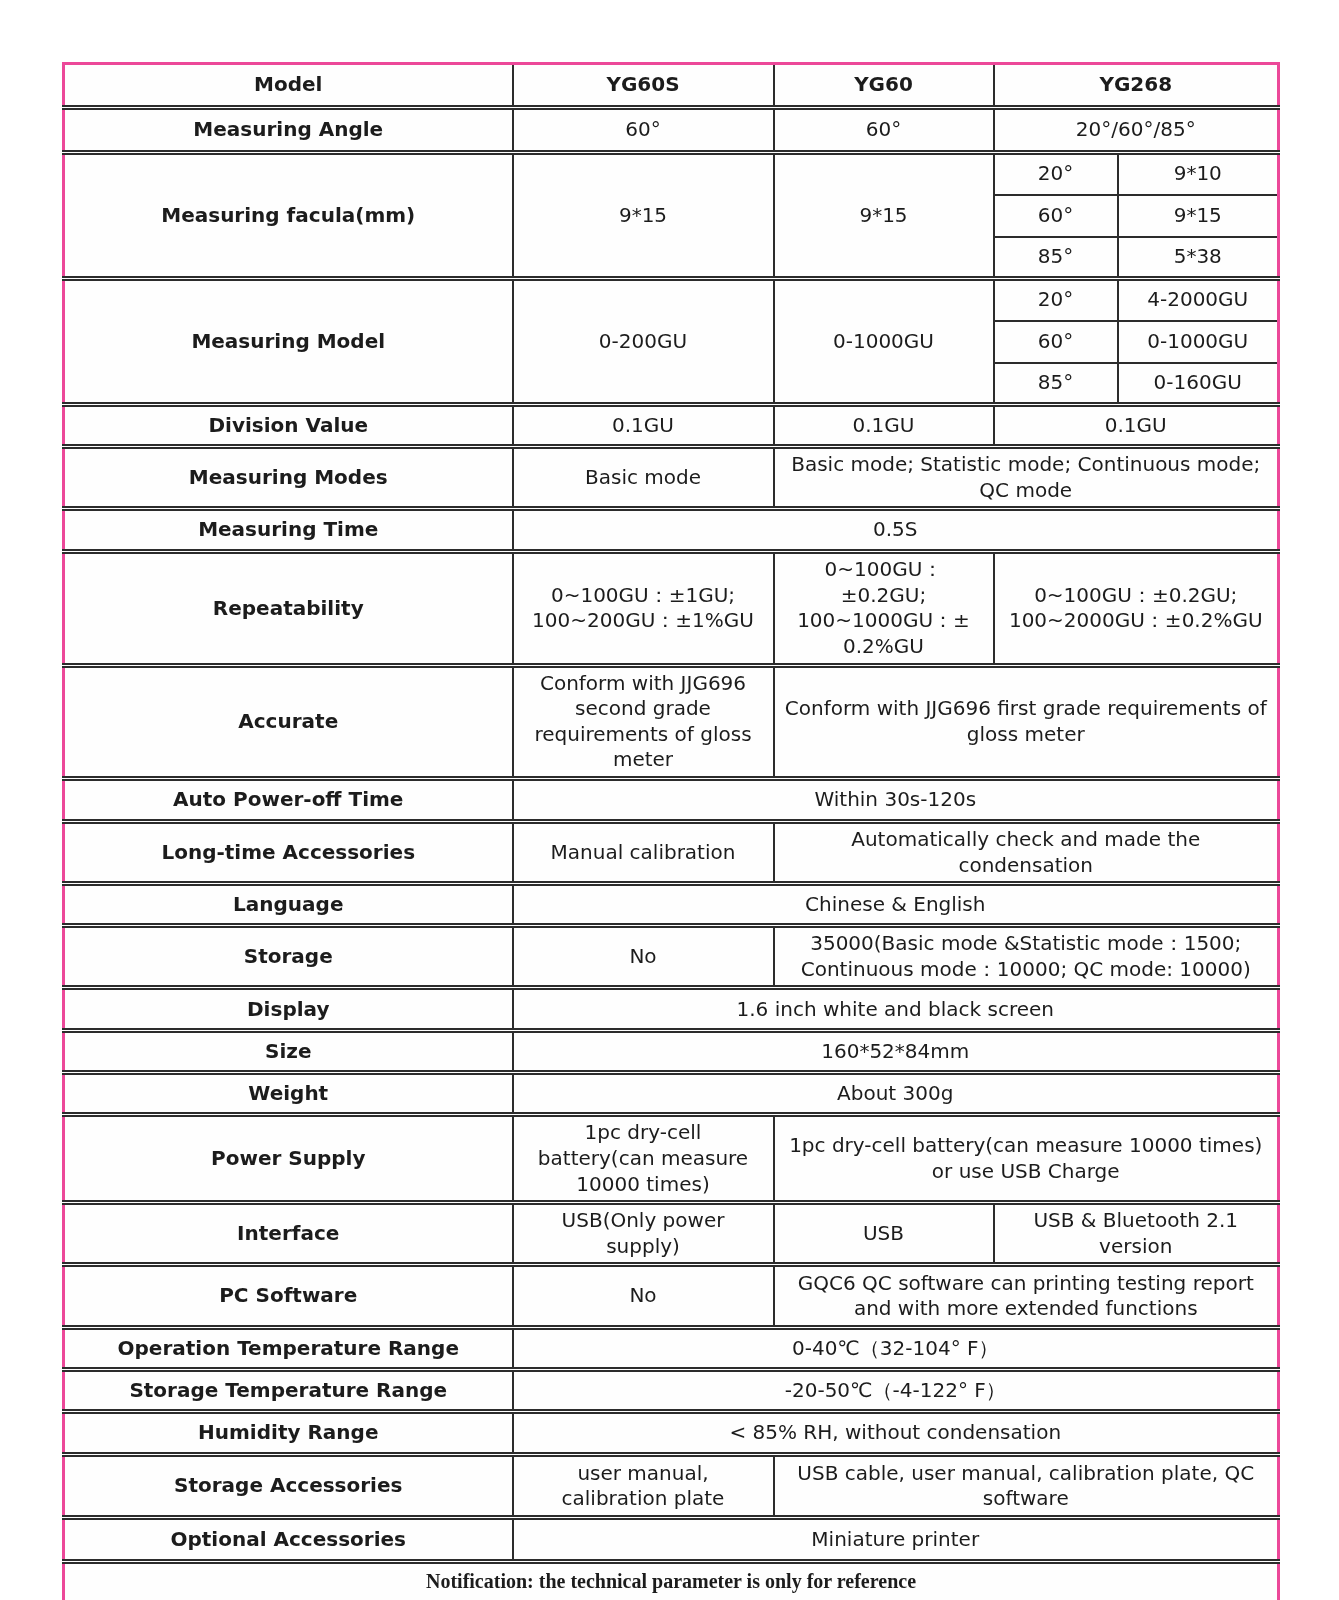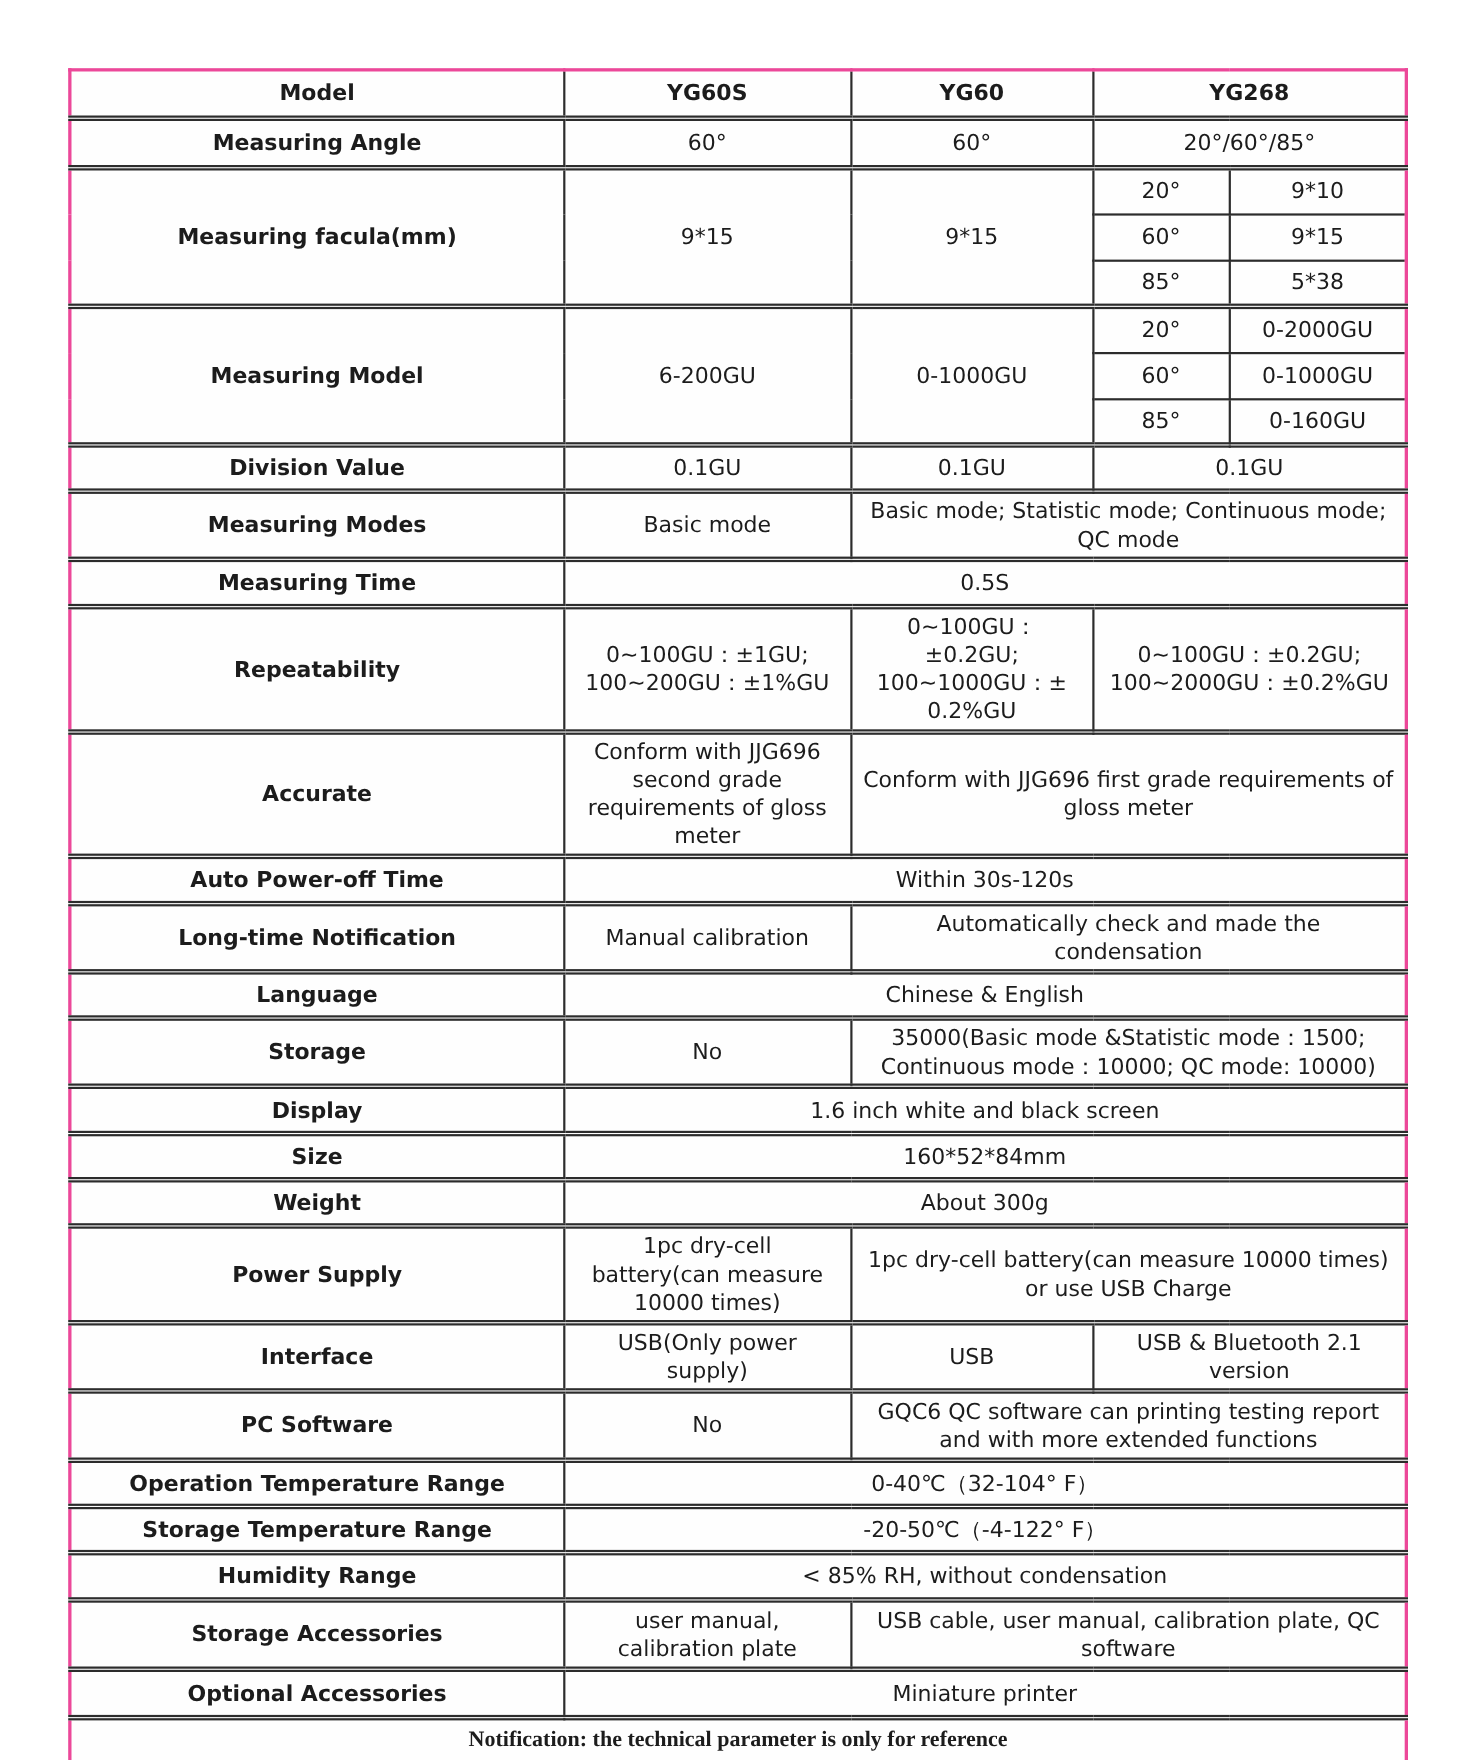--- a/index.html
+++ b/index.html
@@ -97,24 +97,24 @@
         <td>60°</td>
         <td>9*15</td>
       </tr>
       <tr style="height:42px">
         <td>85°</td>
         <td>5*38</td>
       </tr>
 
       <tr class="sec" style="height:42px">
         <td class="lbl" rowspan="3">Measuring Model</td>
-        <td rowspan="3">6-200GU</td>
+        <td rowspan="3">0-200GU</td>
         <td rowspan="3">0-1000GU</td>
         <td>20°</td>
-        <td>0-2000GU</td>
+        <td>4-2000GU</td>
       </tr>
       <tr style="height:42px">
         <td>60°</td>
         <td>0-1000GU</td>
       </tr>
       <tr style="height:42px">
         <td>85°</td>
         <td>0-160GU</td>
       </tr>
 
@@ -148,21 +148,21 @@
         <td>Conform with JJG696 second grade requirements of gloss meter</td>
         <td colspan="3">Conform with JJG696 first grade requirements of gloss meter</td>
       </tr>
 
       <tr class="sec" style="height:43px">
         <td class="lbl">Auto Power-off Time</td>
         <td colspan="4">Within 30s-120s</td>
       </tr>
 
       <tr class="sec" style="height:42px">
-        <td class="lbl">Long-time Notification</td>
+        <td class="lbl">Long-time Accessories</td>
         <td>Manual calibration</td>
         <td colspan="3">Automatically check and made the condensation</td>
       </tr>
 
       <tr class="sec" style="height:42px">
         <td class="lbl">Language</td>
         <td colspan="4">Chinese &amp; English</td>
       </tr>
 
       <tr class="sec" style="height:58px">

